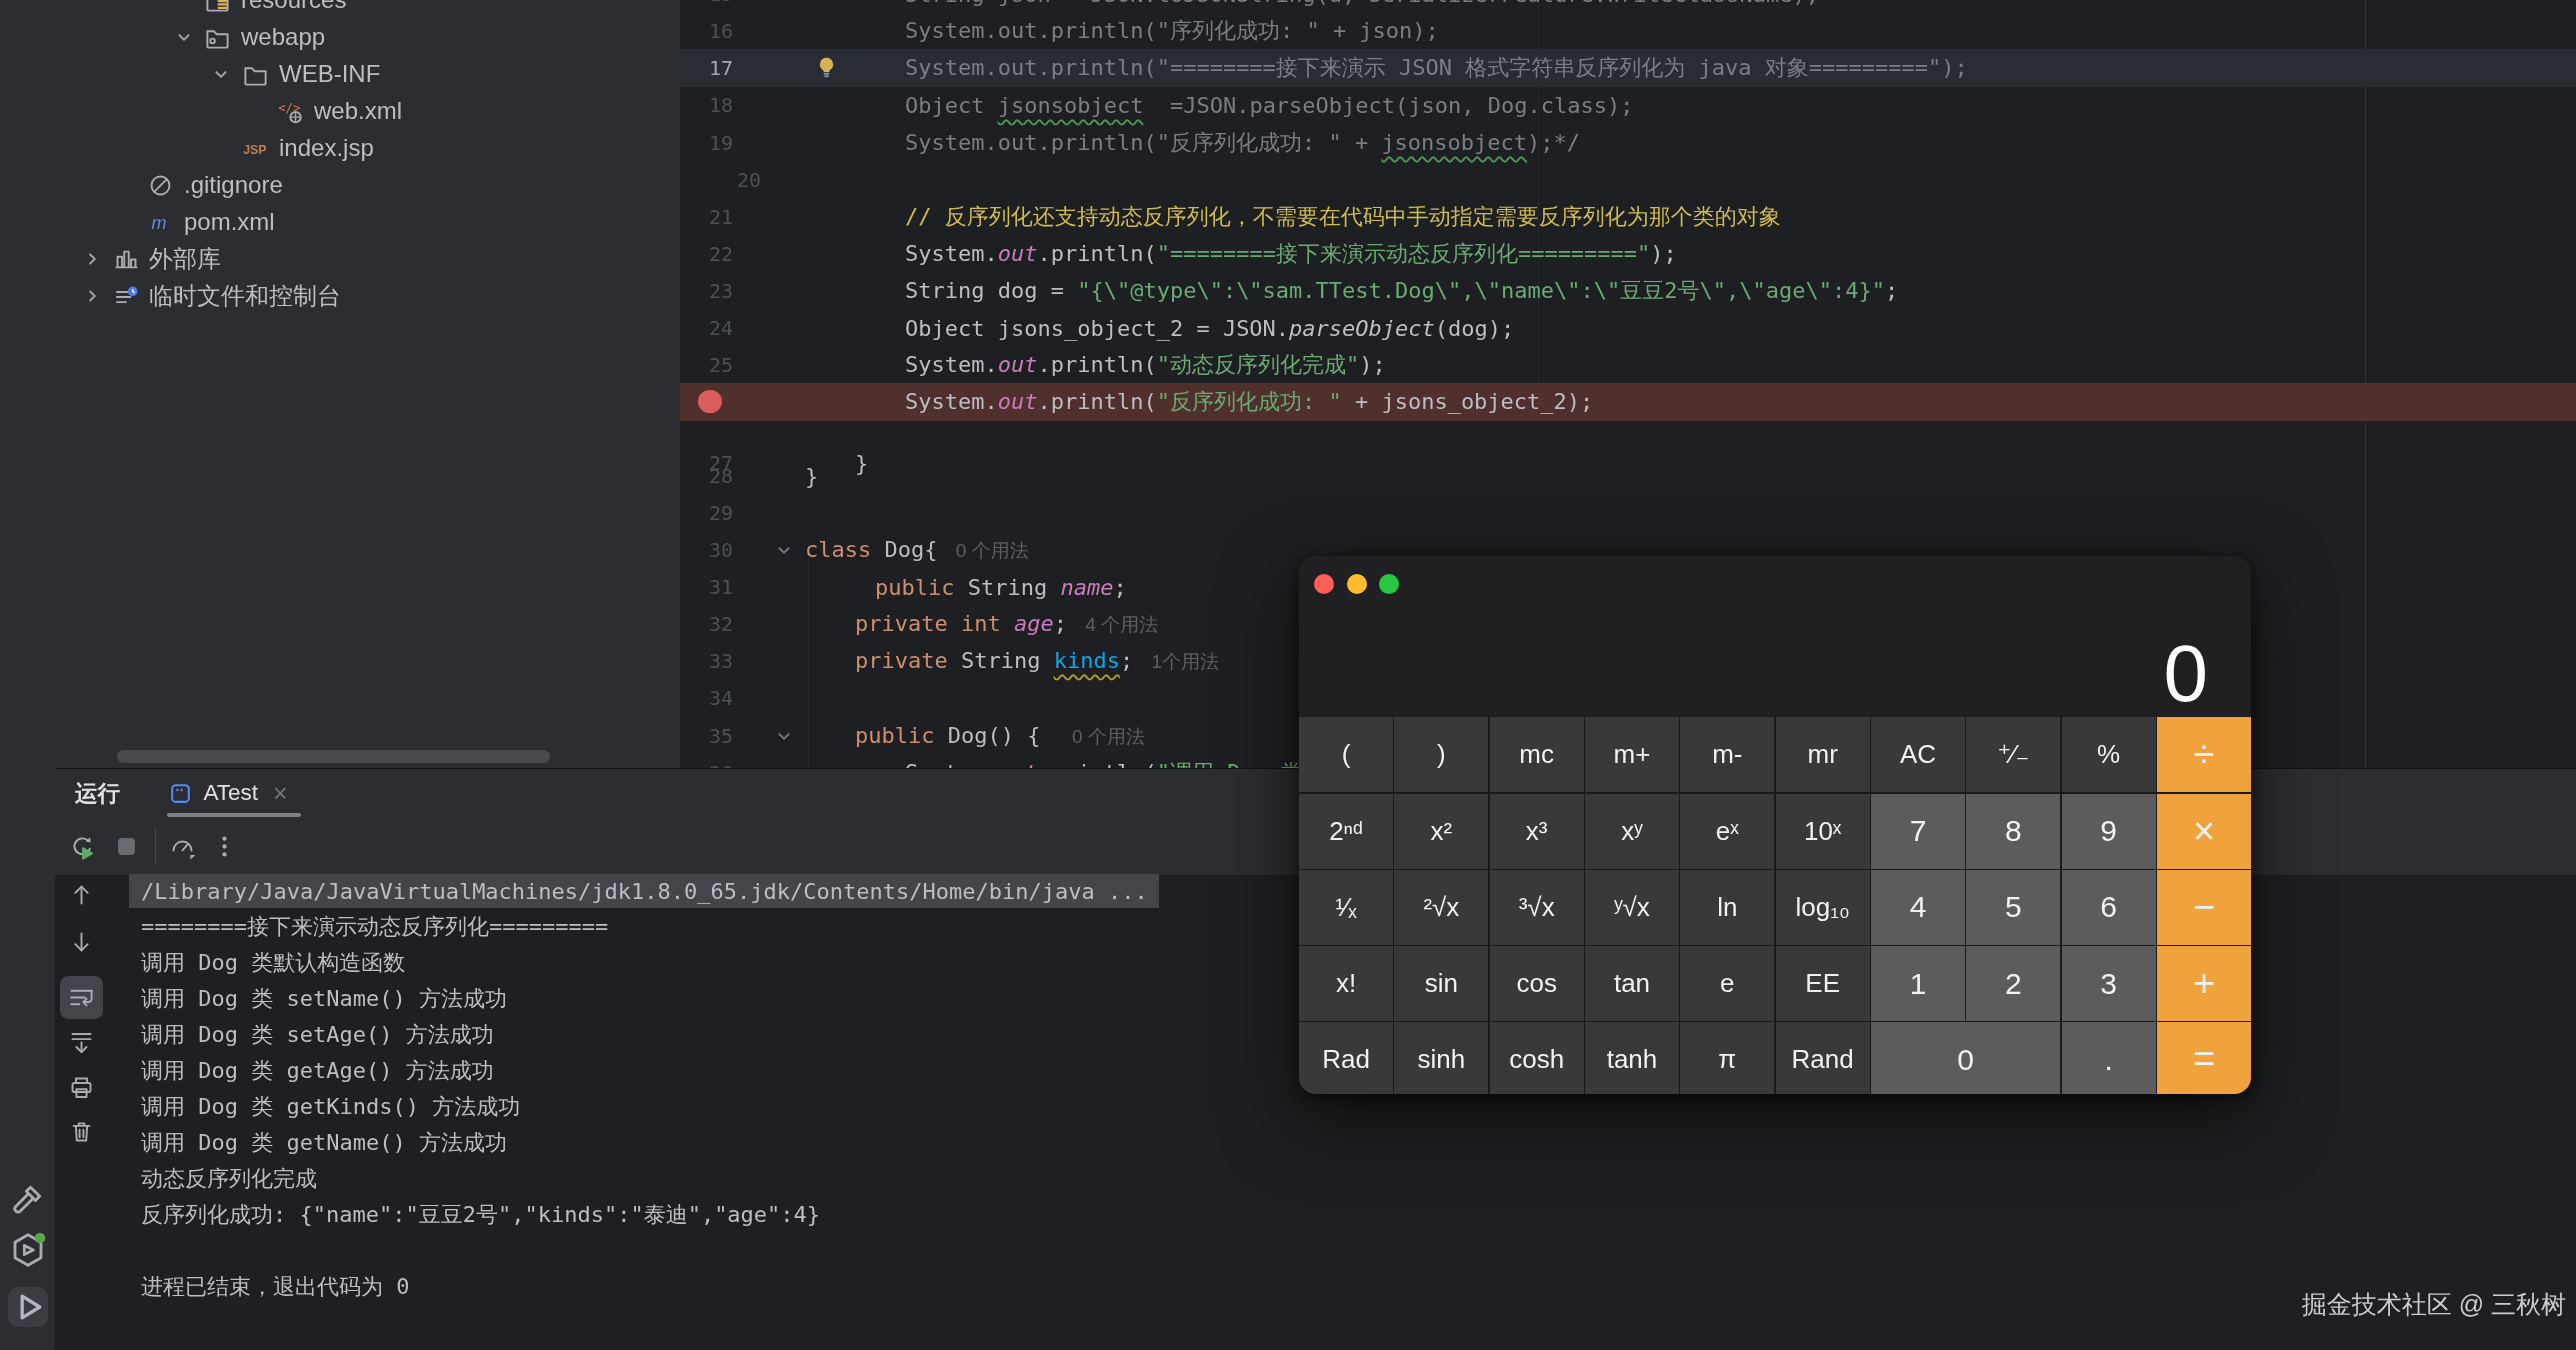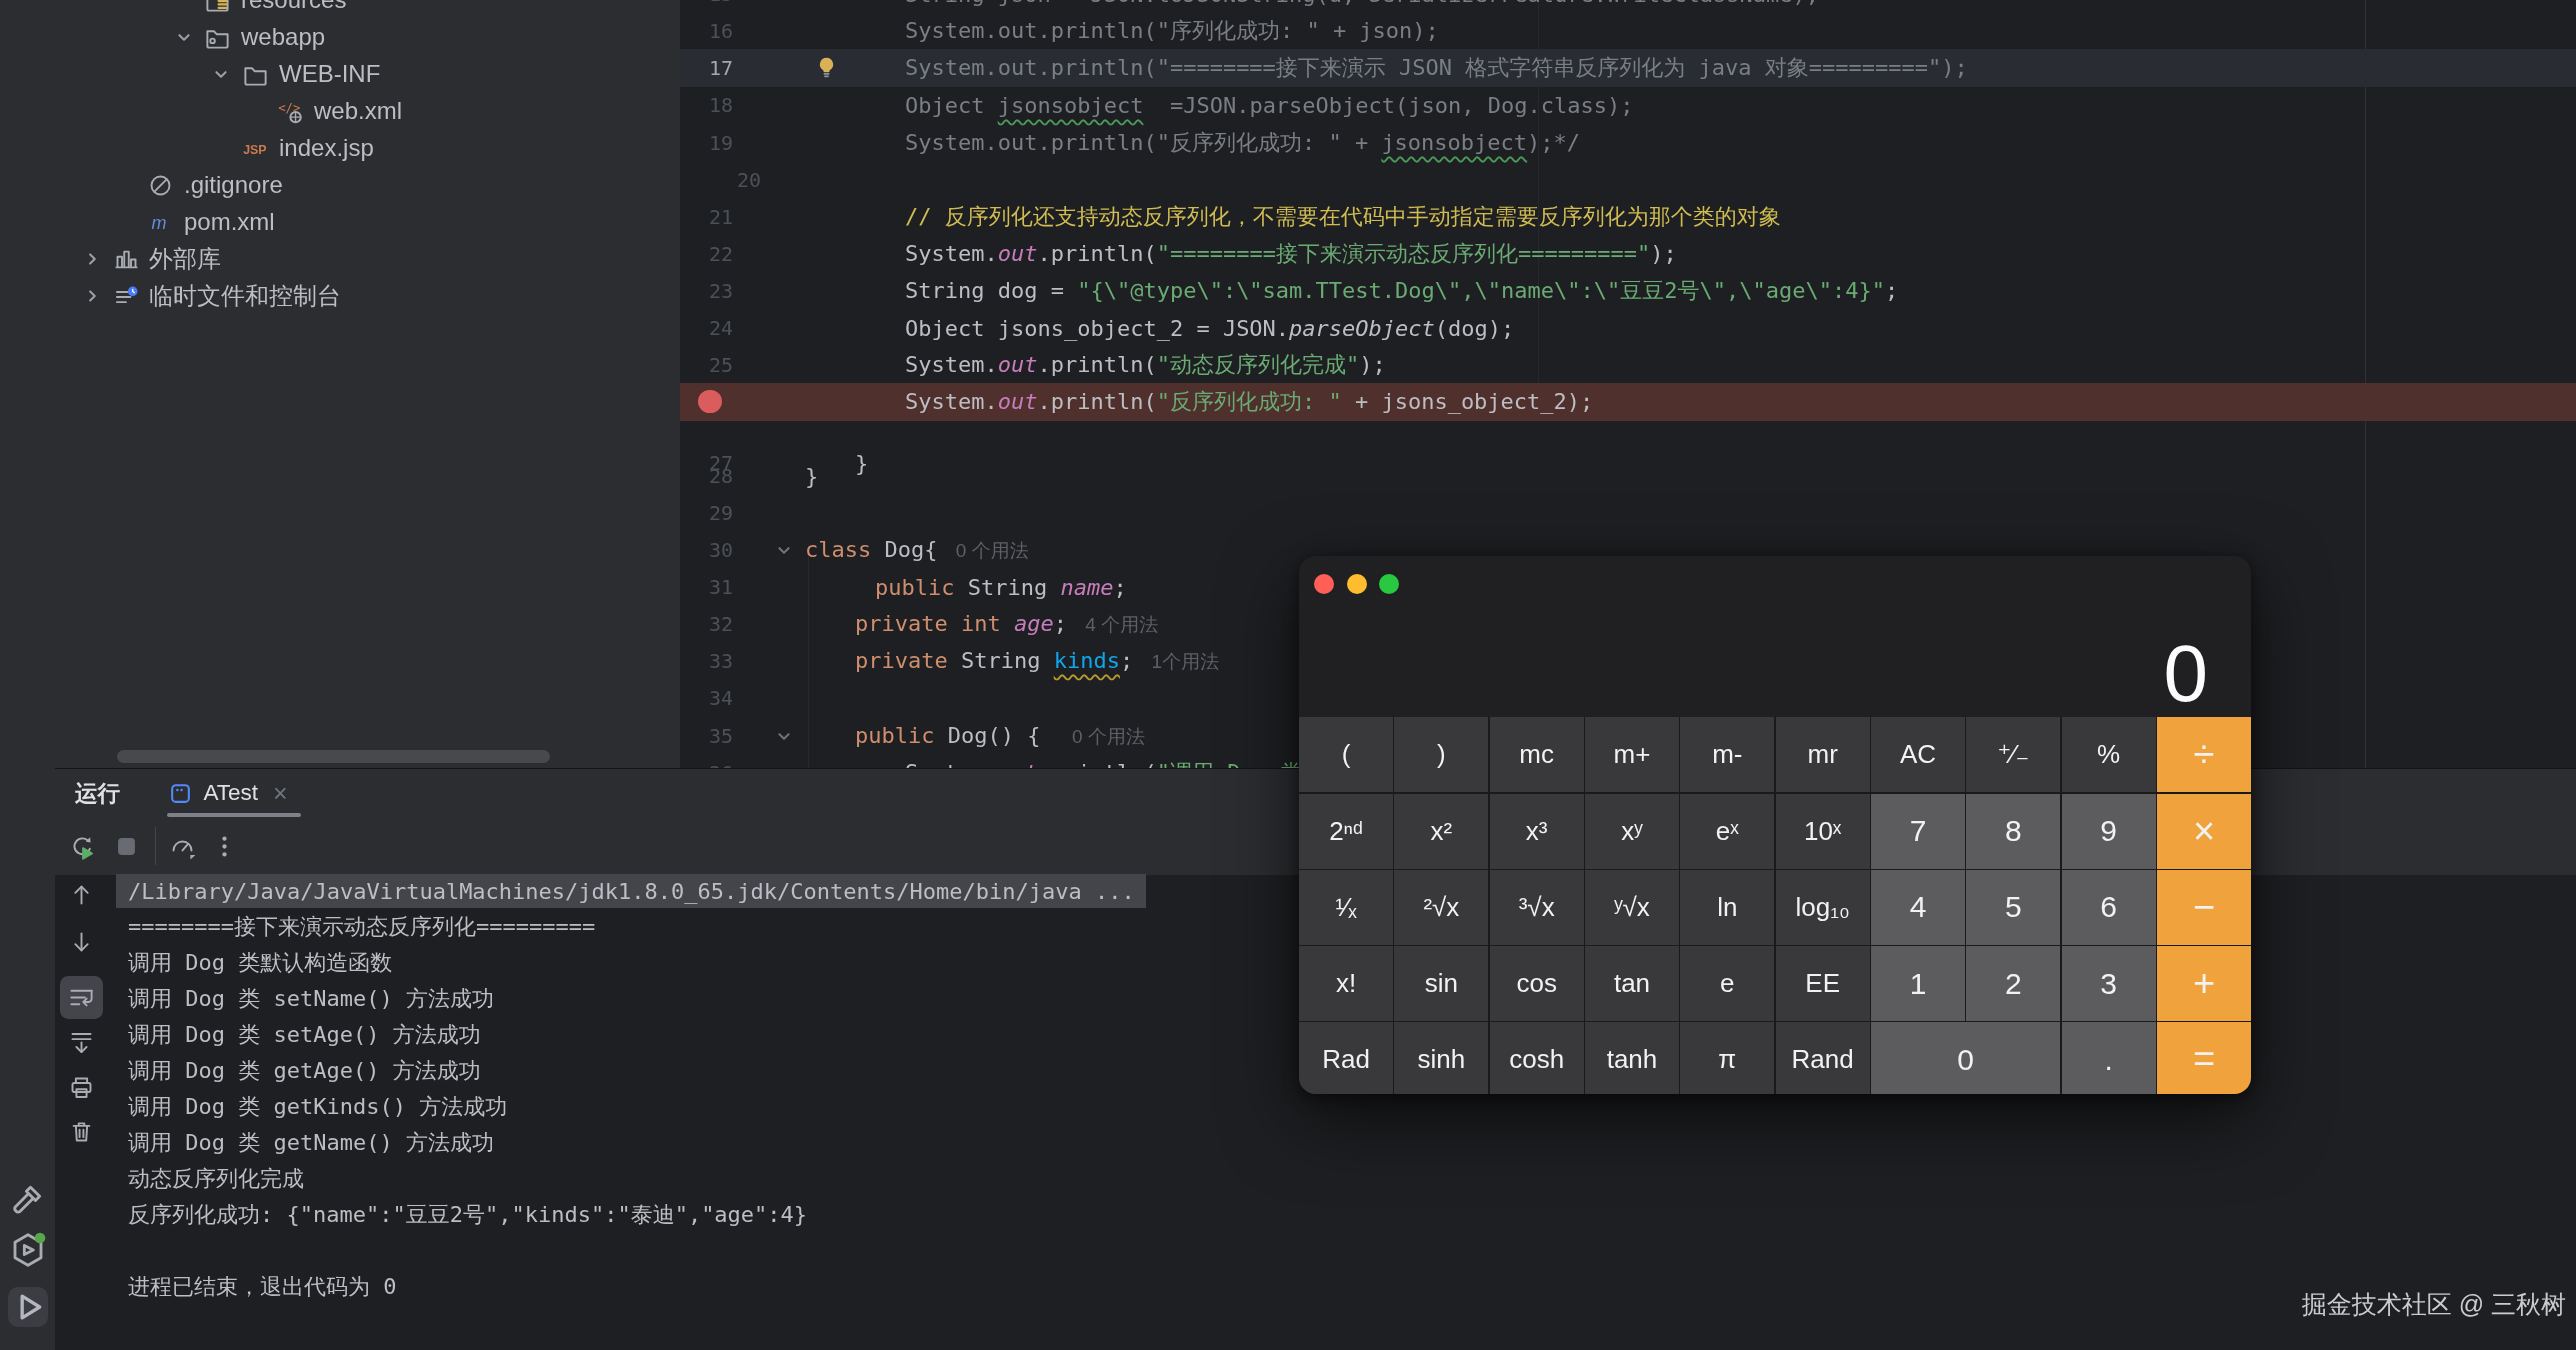--- a/index.html
+++ b/index.html
@@ -42,21 +42,21 @@
   #run-header{position:absolute;left:0;top:0;width:100%;height:48px;background:#2B2D30;}
   #run-title{position:absolute;left:20px;top:50%;transform:translateY(-50%);font-size:22.5px;font-weight:700;color:#DFE1E5;}
   #run-tab{position:absolute;left:100px;top:0;height:48px;display:flex;align-items:center;gap:10px;padding:0 13.4px;}
   #run-tab .tab-label{font-size:22.5px;color:#DFE1E5;}
   #tab-underline{position:absolute;left:112px;top:44px;width:134px;height:4.2px;background:#7E8288;border-radius:2.5px;}
   #run-toolbar{position:absolute;left:0;top:48px;width:100%;height:58px;background:#2B2D30;}
   .tb-icon{position:absolute;top:16px;width:27px;height:27px;}
   .tb-divider{position:absolute;left:100px;top:10px;width:0.8px;height:38px;background:#43454A;}
   #console-gutter .cg-icon{position:absolute;left:13.4px;width:27px;height:27px;}
   .cg-wrap-bg{position:absolute;left:5px;top:207px;width:43px;height:43px;background:#43454A;border-radius:8.3px;}
-  #console-lines{position:absolute;left:73px;top:104px;font-family:"DejaVu Sans Mono",monospace;font-size:22px;color:#BCBEC4;text-align:right;}
+  #console-lines{position:absolute;left:86px;top:104px;font-family:"DejaVu Sans Mono",monospace;font-size:22px;color:#BCBEC4;text-align:right;}
   .cline{height:36px;display:flex;align-items:center;white-space:pre;}
   .cline .sel{background:#43454A;padding:4.2px 11.7px;margin-left:-11.7px;}
   #watermark{position:absolute;right:10px;top:519px;font-size:25px;color:#C9CBCF;}
   
   #calculator{left:1299px;top:556px;width:952px;height:538px;border-radius:16.7px;overflow:hidden;
               box-shadow:0 25px 75px rgba(0,0,0,.6), 0 3.3px 15px rgba(0,0,0,.5);background:#202022;}
   #calc-display{position:relative;height:158px;display:flex;align-items:flex-end;justify-content:flex-end;padding:0 43px 3.3px 0;}
   #calc-value{font-size:80px;font-weight:300;color:#FCFCFC;line-height:1.0;}
   #traffic{position:absolute;left:15px;top:18.4px;display:flex;gap:12.5px;}
   .light{width:20px;height:20px;border-radius:50%;}

